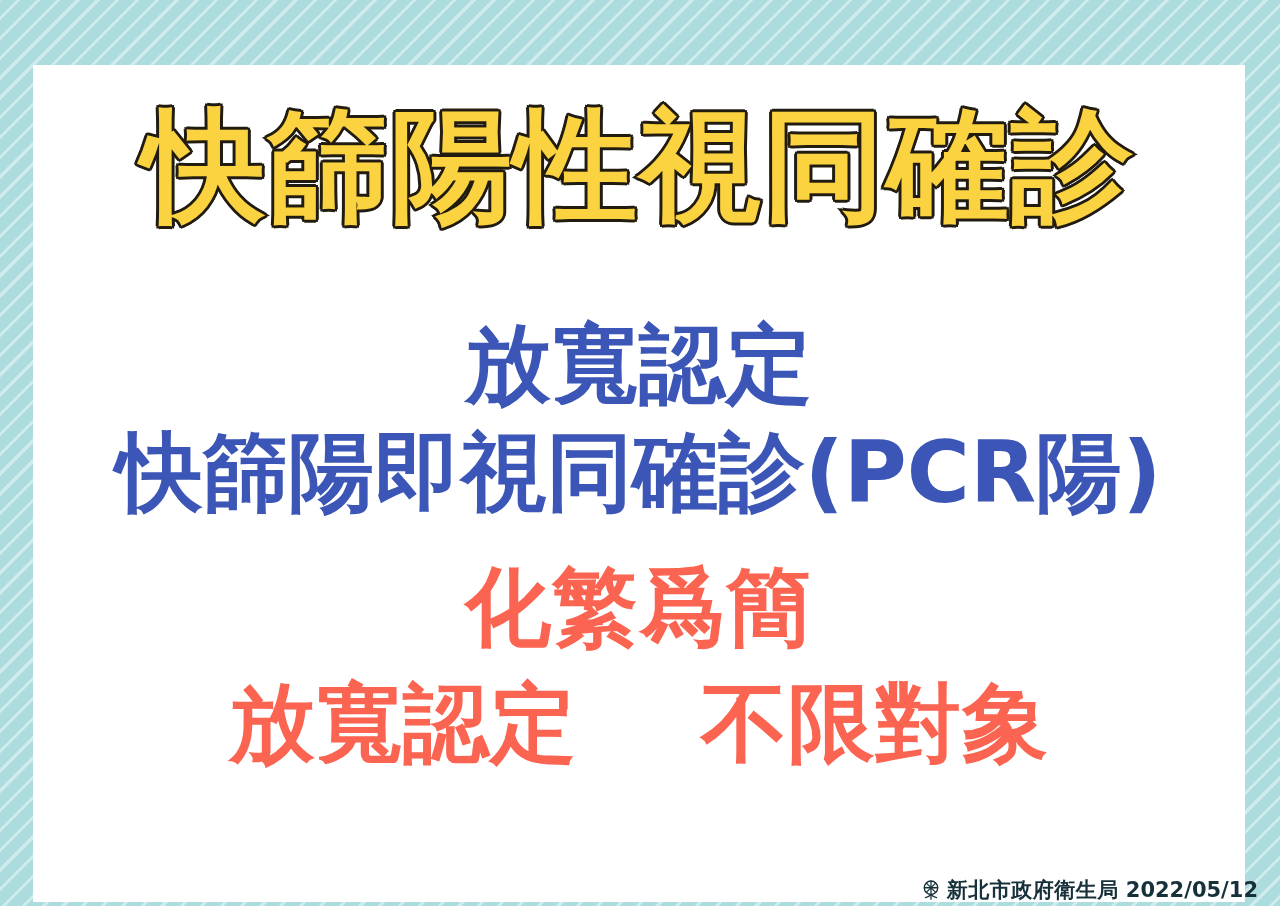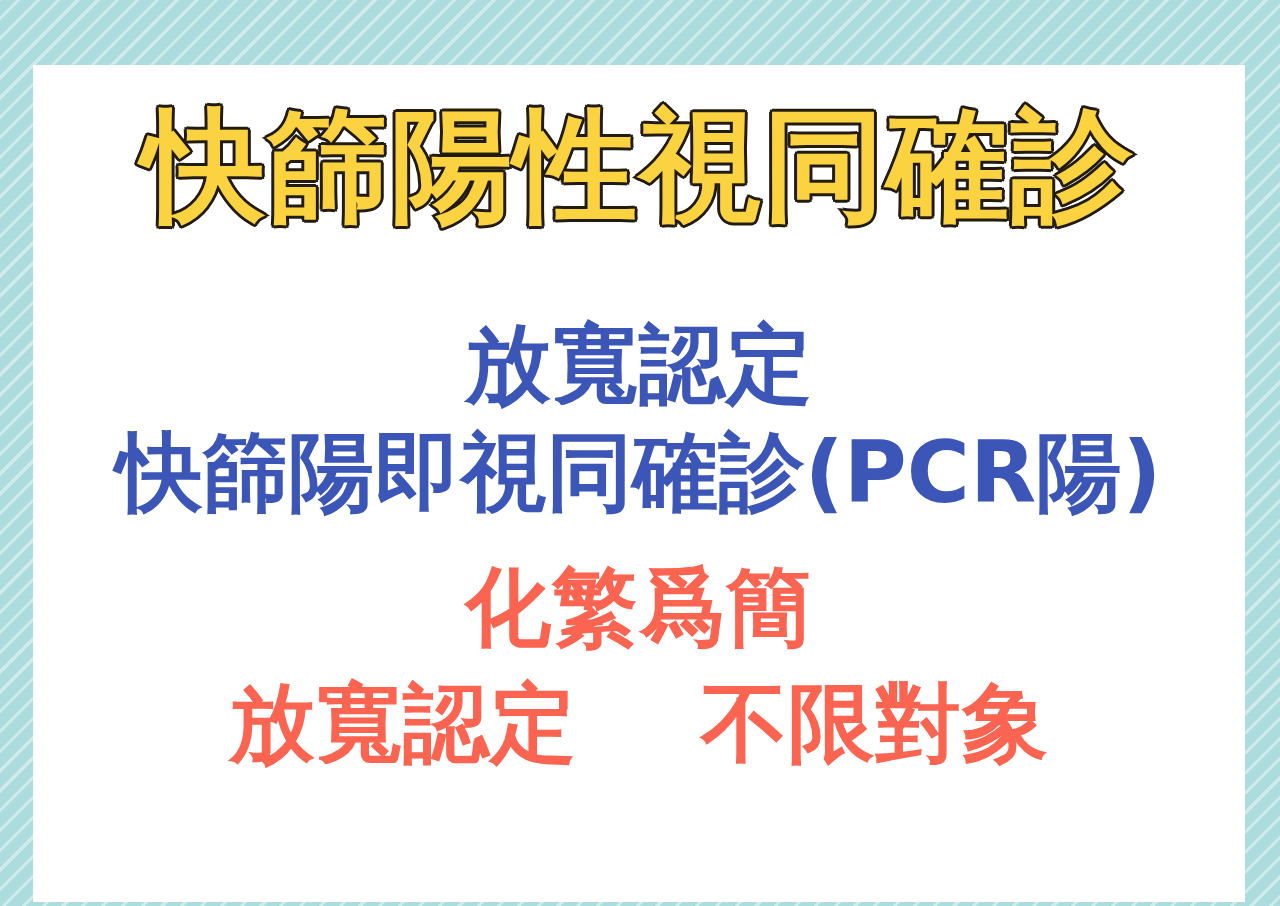--- a/index.html
+++ b/index.html
@@ -135,14 +135,32 @@
       <div class="line line-4 coral">
         <span>放寬認定</span>
         <span class="gap"></span>
         <span>不限對象</span>
       </div>
 
     </div>
 
   </div>
 
+  <div id="footer">
+    <span class="emblem">
+      <svg viewBox="0 0 32 32" width="24" height="24" aria-hidden="true">
+        <g fill="none" stroke="#17313a" stroke-width="1.7" stroke-linecap="round" stroke-linejoin="round">
+          <circle cx="16" cy="13" r="9"></circle>
+          <path d="M16 4.2 V21.8"></path>
+          <path d="M7.2 13 H24.8"></path>
+          <path d="M9.8 6.8 L22.2 19.2"></path>
+          <path d="M22.2 6.8 L9.8 19.2"></path>
+          <path d="M16 22.2 C13.4 24.4 11.2 25.6 8.6 26.2"></path>
+          <path d="M16 22.2 C18.6 24.4 20.8 25.6 23.4 26.2"></path>
+          <path d="M16 22.4 V28.2"></path>
+        </g>
+      </svg>
+    </span>
+    <span class="agency">新北市政府衛生局</span>
+    <span class="date">2022/05/12</span>
+  </div>
 
 </div>
 
 </body></html>

